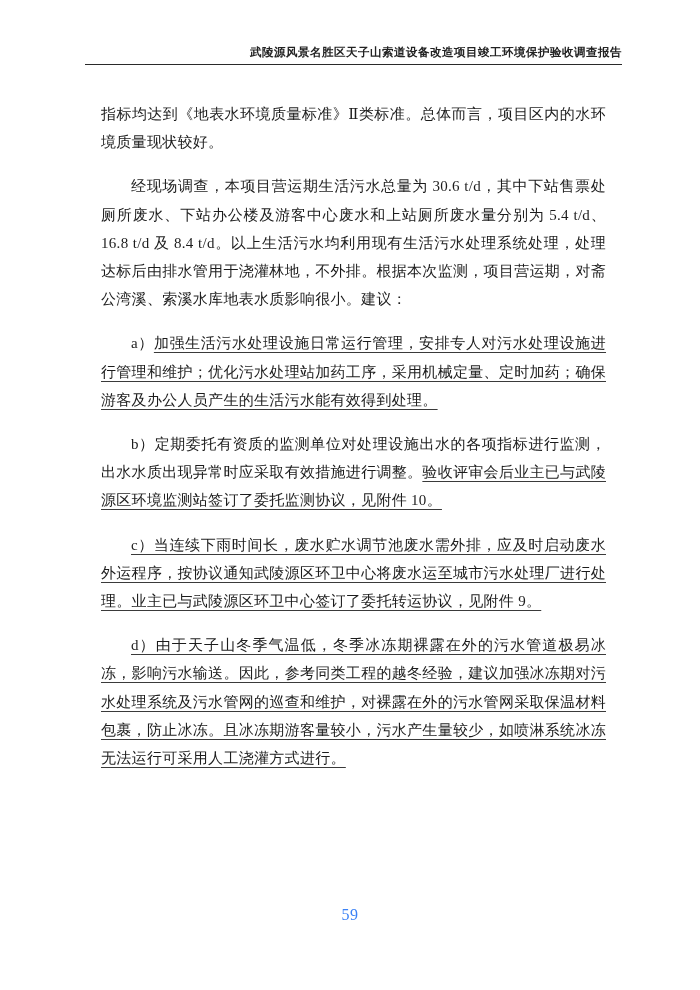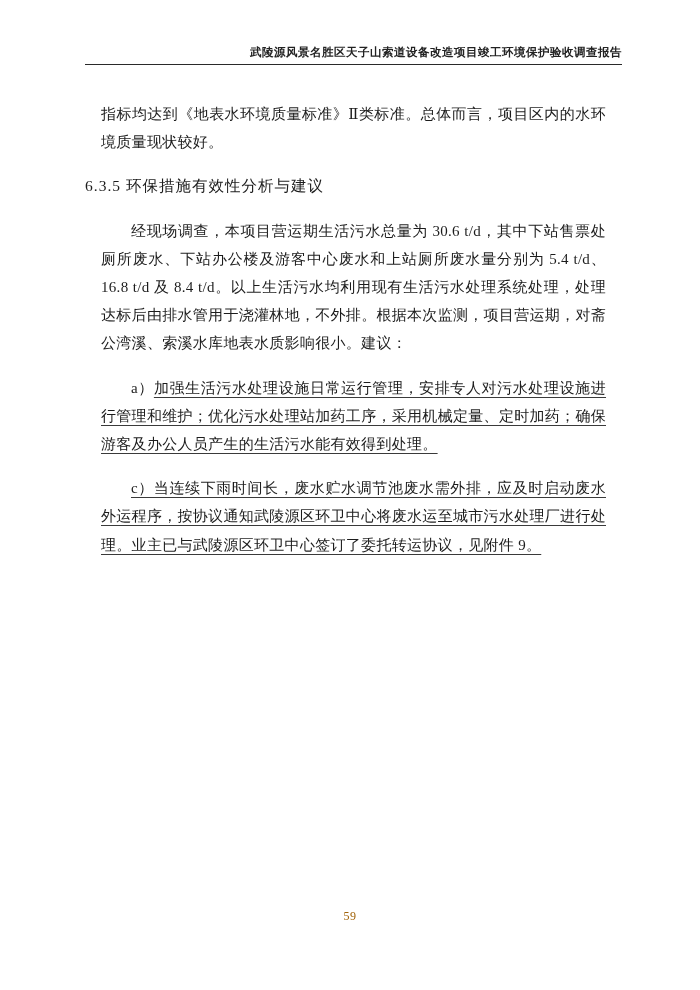--- a/index.html
+++ b/index.html
@@ -62,47 +62,48 @@
     text-decoration-color: #3a3a3a;
   }
   .footer {
     position: absolute;
     top: 906px;
     left: 0;
     width: 700px;
     text-align: center;
   }
   .page-number {
-    font-size: 12px;
-    color: #a16207;
+    font-size: 16px;
+    color: #3b82f6;
     letter-spacing: 0.5px;
   }
 </style>
 </head>
 <body>
 
 <div class="page">
 
   <div class="header">
     <div class="header-title">武陵源风景名胜区天子山索道设备改造项目竣工环境保护验收调查报告</div>
   </div>
 
   <div class="content">
 
     <p>指标均达到《地表水环境质量标准》Ⅱ类标准。总体而言，项目区内的水环境质量现状较好。</p>
 
-    <h3 class="section-heading">6.3.5  环保措施有效性分析与建议</h3>
 
     <p class="para-indent">经现场调查，本项目营运期生活污水总量为 30.6 t/d，其中下站售票处厕所废水、下站办公楼及游客中心废水和上站厕所废水量分别为 5.4 t/d、16.8 t/d 及 8.4 t/d。以上生活污水均利用现有生活污水处理系统处理，处理达标后由排水管用于浇灌林地，不外排。根据本次监测，项目营运期，对斋公湾溪、索溪水库地表水质影响很小。建议：</p>
 
     <p class="para-indent"><span>a）</span><span class="u">加强生活污水处理设施日常运行管理，安排专人对污水处理设施进行管理和维护；优化污水处理站加药工序，采用机械定量、定时加药；确保游客及办公人员产生的生活污水能有效得到处理。</span></p>
 
+    <p class="para-indent"><span>b）定期委托有资质的监测单位对处理设施出水的各项指标进行监测，出水水质出现异常时应采取有效措施进行调整。</span><span class="u">验收评审会后业主已与武陵源区环境监测站签订了委托监测协议，见附件 10。</span></p>
 
     <p class="para-indent"><span class="u">c）当连续下雨时间长，废水贮水调节池废水需外排，应及时启动废水外运程序，按协议通知武陵源区环卫中心将废水运至城市污水处理厂进行处理。业主已与武陵源区环卫中心签订了委托转运协议，见附件 9。</span></p>
 
+    <p class="para-indent"><span class="u">d）由于天子山冬季气温低，冬季冰冻期裸露在外的污水管道极易冰冻，影响污水输送。因此，参考同类工程的越冬经验，建议加强冰冻期对污水处理系统及污水管网的巡查和维护，对裸露在外的污水管网采取保温材料包裹，防止冰冻。且冰冻期游客量较小，污水产生量较少，如喷淋系统冰冻无法运行可采用人工浇灌方式进行。</span></p>
 
   </div>
 
   <div class="footer">
     <span class="page-number">59</span>
   </div>
 
 </div>
 
 </body></html>

